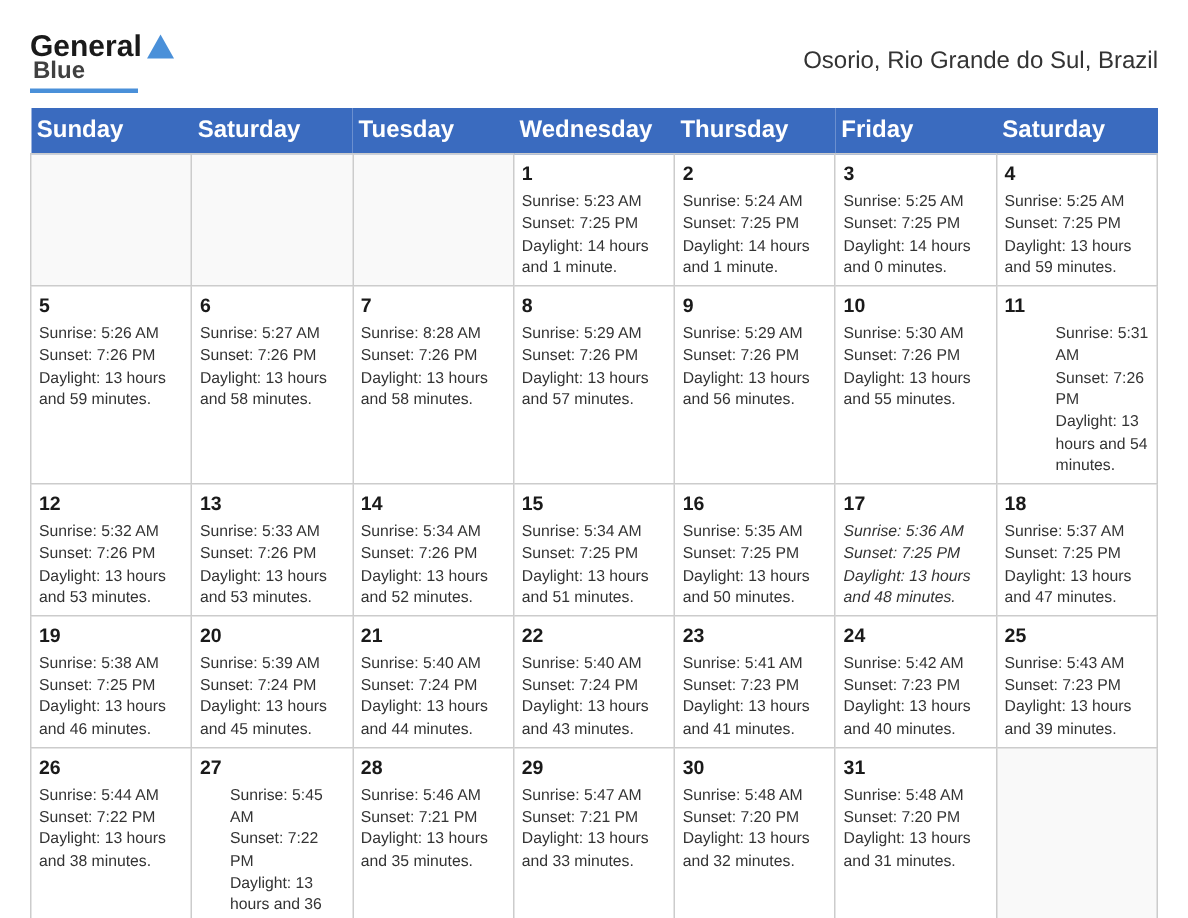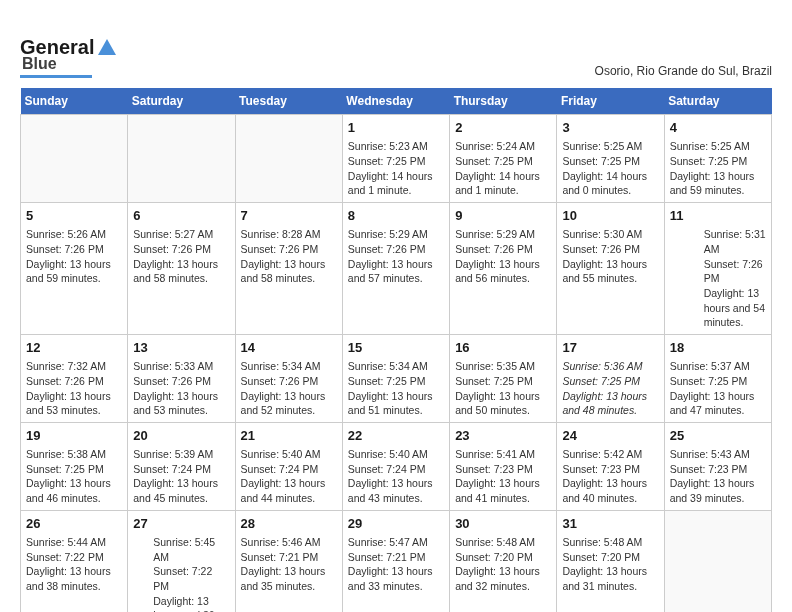--- a/index.html
+++ b/index.html
@@ -6,48 +6,47 @@
     body {
       font-family: Arial, sans-serif;
       background: #fff;
       width: 792px;
       min-height: 612px;
       padding: 20px;
     }
     .header {
       display: flex;
       justify-content: space-between;
-      align-items: flex-end;
+      align-items: center;
       margin-bottom: 10px;
-      margin-top: 16px;
     }
     .title-block {
       text-align: right;
     }
     .title-block h1 {
       font-size: 32px;
       font-weight: bold;
       color: #1a1a1a;
     }
     .title-block h2 {
-      font-size: 12px;
+      font-size: 16px;
       font-weight: normal;
       color: #333;
     }
     table {
       width: 100%;
       border-collapse: collapse;
       font-size: 11px;
     }
     thead tr th {
       background: #3a6bbf;
       color: #fff;
       padding: 6px 4px;
       text-align: left;
-      font-size: 12px;
+      font-size: 16px;
       font-weight: bold;
     }
     tbody tr td {
       border: 1px solid #ccc;
       padding: 4px 5px;
       vertical-align: top;
       width: calc(100% / 7);
       min-height: 80px;
       color: #333;
       line-height: 1.4;
@@ -177,21 +176,21 @@
         <td>
           <span class="day-number">11</span>
           <div class="day-info" style="white-space: pre-line; margin-left: 34px;">Sunrise: 5:31 AM
 Sunset: 7:26 PM
 Daylight: 13 hours and 54 minutes.</div>
         </td>
       </tr>
       <tr>
         <td>
           <span class="day-number">12</span>
-          <div class="day-info" style="white-space: pre-line;">Sunrise: 7:32 AM
+          <div class="day-info" style="white-space: pre-line;">Sunrise: 5:32 AM
 Sunset: 7:26 PM
 Daylight: 13 hours and 53 minutes.</div>
         </td>
         <td>
           <span class="day-number">13</span>
           <div class="day-info" style="white-space: pre-line;">Sunrise: 5:33 AM
 Sunset: 7:26 PM
 Daylight: 13 hours and 53 minutes.</div>
         </td>
         <td>

